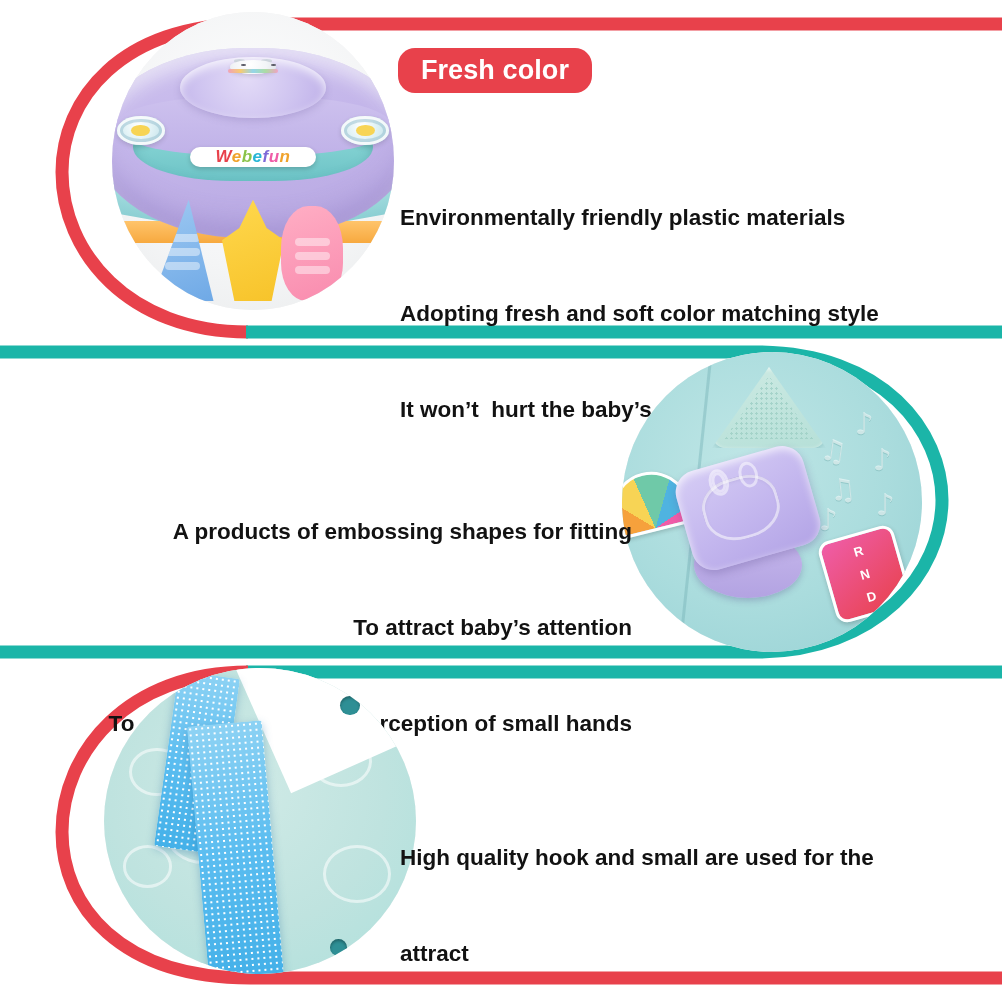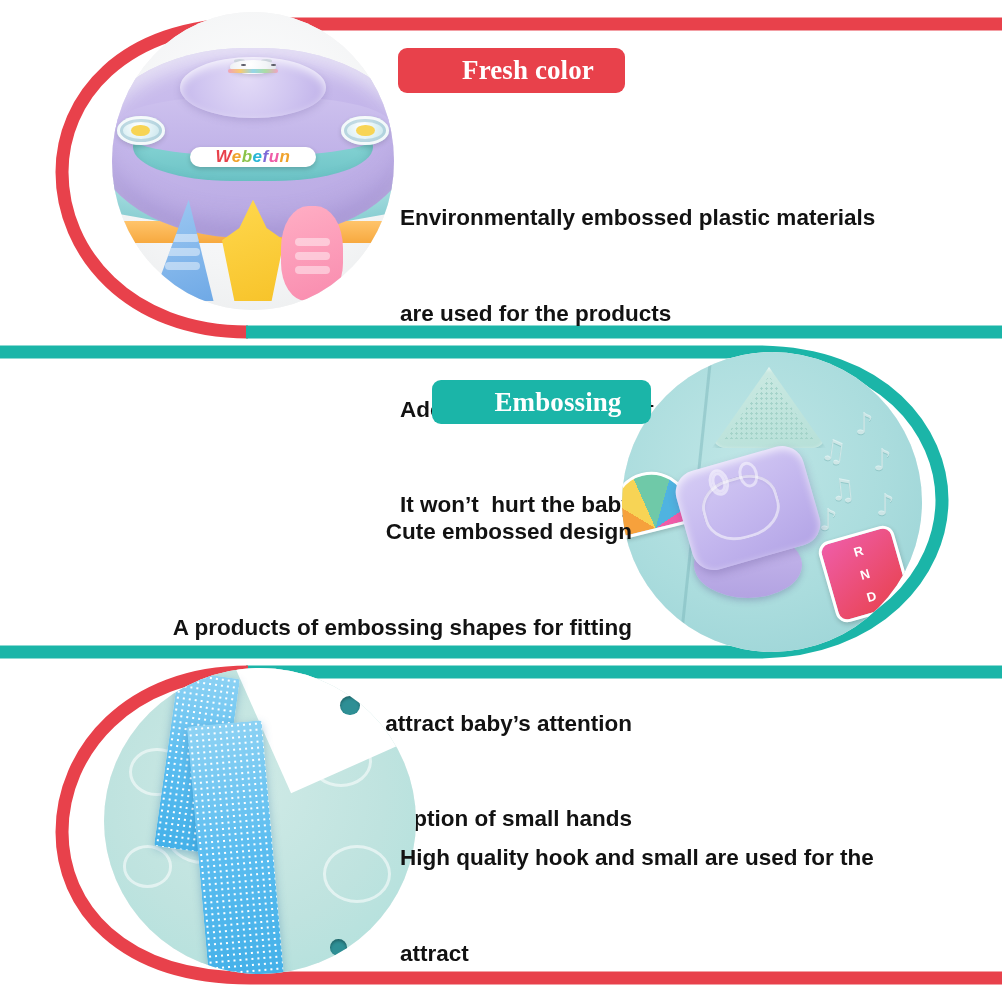--- a/index.html
+++ b/index.html
@@ -4,22 +4,22 @@
 <style>
   html,body{margin:0;padding:0;background:#fff;}
   body{width:1002px;height:1002px;font-family:"Liberation Sans",sans-serif;-webkit-font-smoothing:antialiased;}
   .stage{position:relative;width:1002px;height:1002px;overflow:hidden;background:#ffffff;}
 
   
   .frame-svg{position:absolute;left:0;top:0;width:1002px;height:1002px;pointer-events:none;}
 
   
   .badge{position:absolute;display:flex;align-items:center;justify-content:center;
-         color:#fff;border-radius:9px;font-weight:700;letter-spacing:.1px;
-         font-family:Liberation Serif, serif;white-space:nowrap;padding-left:33px;}
+         color:#fff;border-radius:17px;font-weight:700;letter-spacing:.1px;
+         font-family:Liberation Sans, sans-serif;white-space:nowrap;}
   .badge-red{background:#e8414b;}
   .badge-teal{background:#1bb5a8;}
 
   
   .copy{position:absolute;color:#121212;font-weight:700;
         font-family:"Liberation Sans",sans-serif;line-height:1.42;white-space:pre;}
   .copy.right{text-align:right;}
 
   
   .photo{position:absolute;border-radius:50%;overflow:hidden;background:#f3f3f3;}
@@ -186,22 +186,21 @@
       </div>
       <div class="teether t-blue"></div>
       <div class="teether t-yellow"></div>
       <div class="teether t-pink"></div>
     </div>
   </div>
 
   <div class="badge badge-red" style="left:398px;top:48px;width:194px;height:45px;font-size:27px;">Fresh color</div>
 
   <div class="copy" style="left:400px;top:138px;font-size:22.5px;">
-    <div>Environmentally embossed plastic materials</div>
-    <div>are used for the products</div>
+    <div>Environmentally friendly plastic materials</div>
     <div>Adopting fresh and soft color matching style</div>
     <div>It won’t  hurt the baby’s eyes</div>
   </div>
 
   <div class="photo" style="left:622px;top:352px;width:300px;height:300px;">
     <div class="inner p2-bg"></div>
     <div class="inner">
       <div class="p2-seam"></div>
       <div class="speaker"></div>
       <div class="speaker-mesh"></div>
@@ -217,24 +216,22 @@
         <div class="paw"></div>
       </div>
       <div class="dnr">
         <span>R</span>
         <span>N</span>
         <span>D</span>
       </div>
     </div>
   </div>
 
-  <div class="badge badge-teal" style="left:432px;top:380px;width:186px;height:44px;font-size:27px;">Embossing</div>
 
   <div class="copy right" style="left:10px;top:452px;width:622px;font-size:22.5px;">
-    <div>Cute embossed design</div>
     <div>A products of embossing shapes for fitting</div>
     <div>To attract baby’s attention</div>
     <div>To  improve the subtle perception of small hands</div>
   </div>
 
   <div class="photo" style="left:104px;top:668px;width:312px;height:306px;">
     <div class="inner p3-bg"></div>
     <div class="inner">
       <div class="p3-white"></div>
       <div class="emboss e1"></div>

